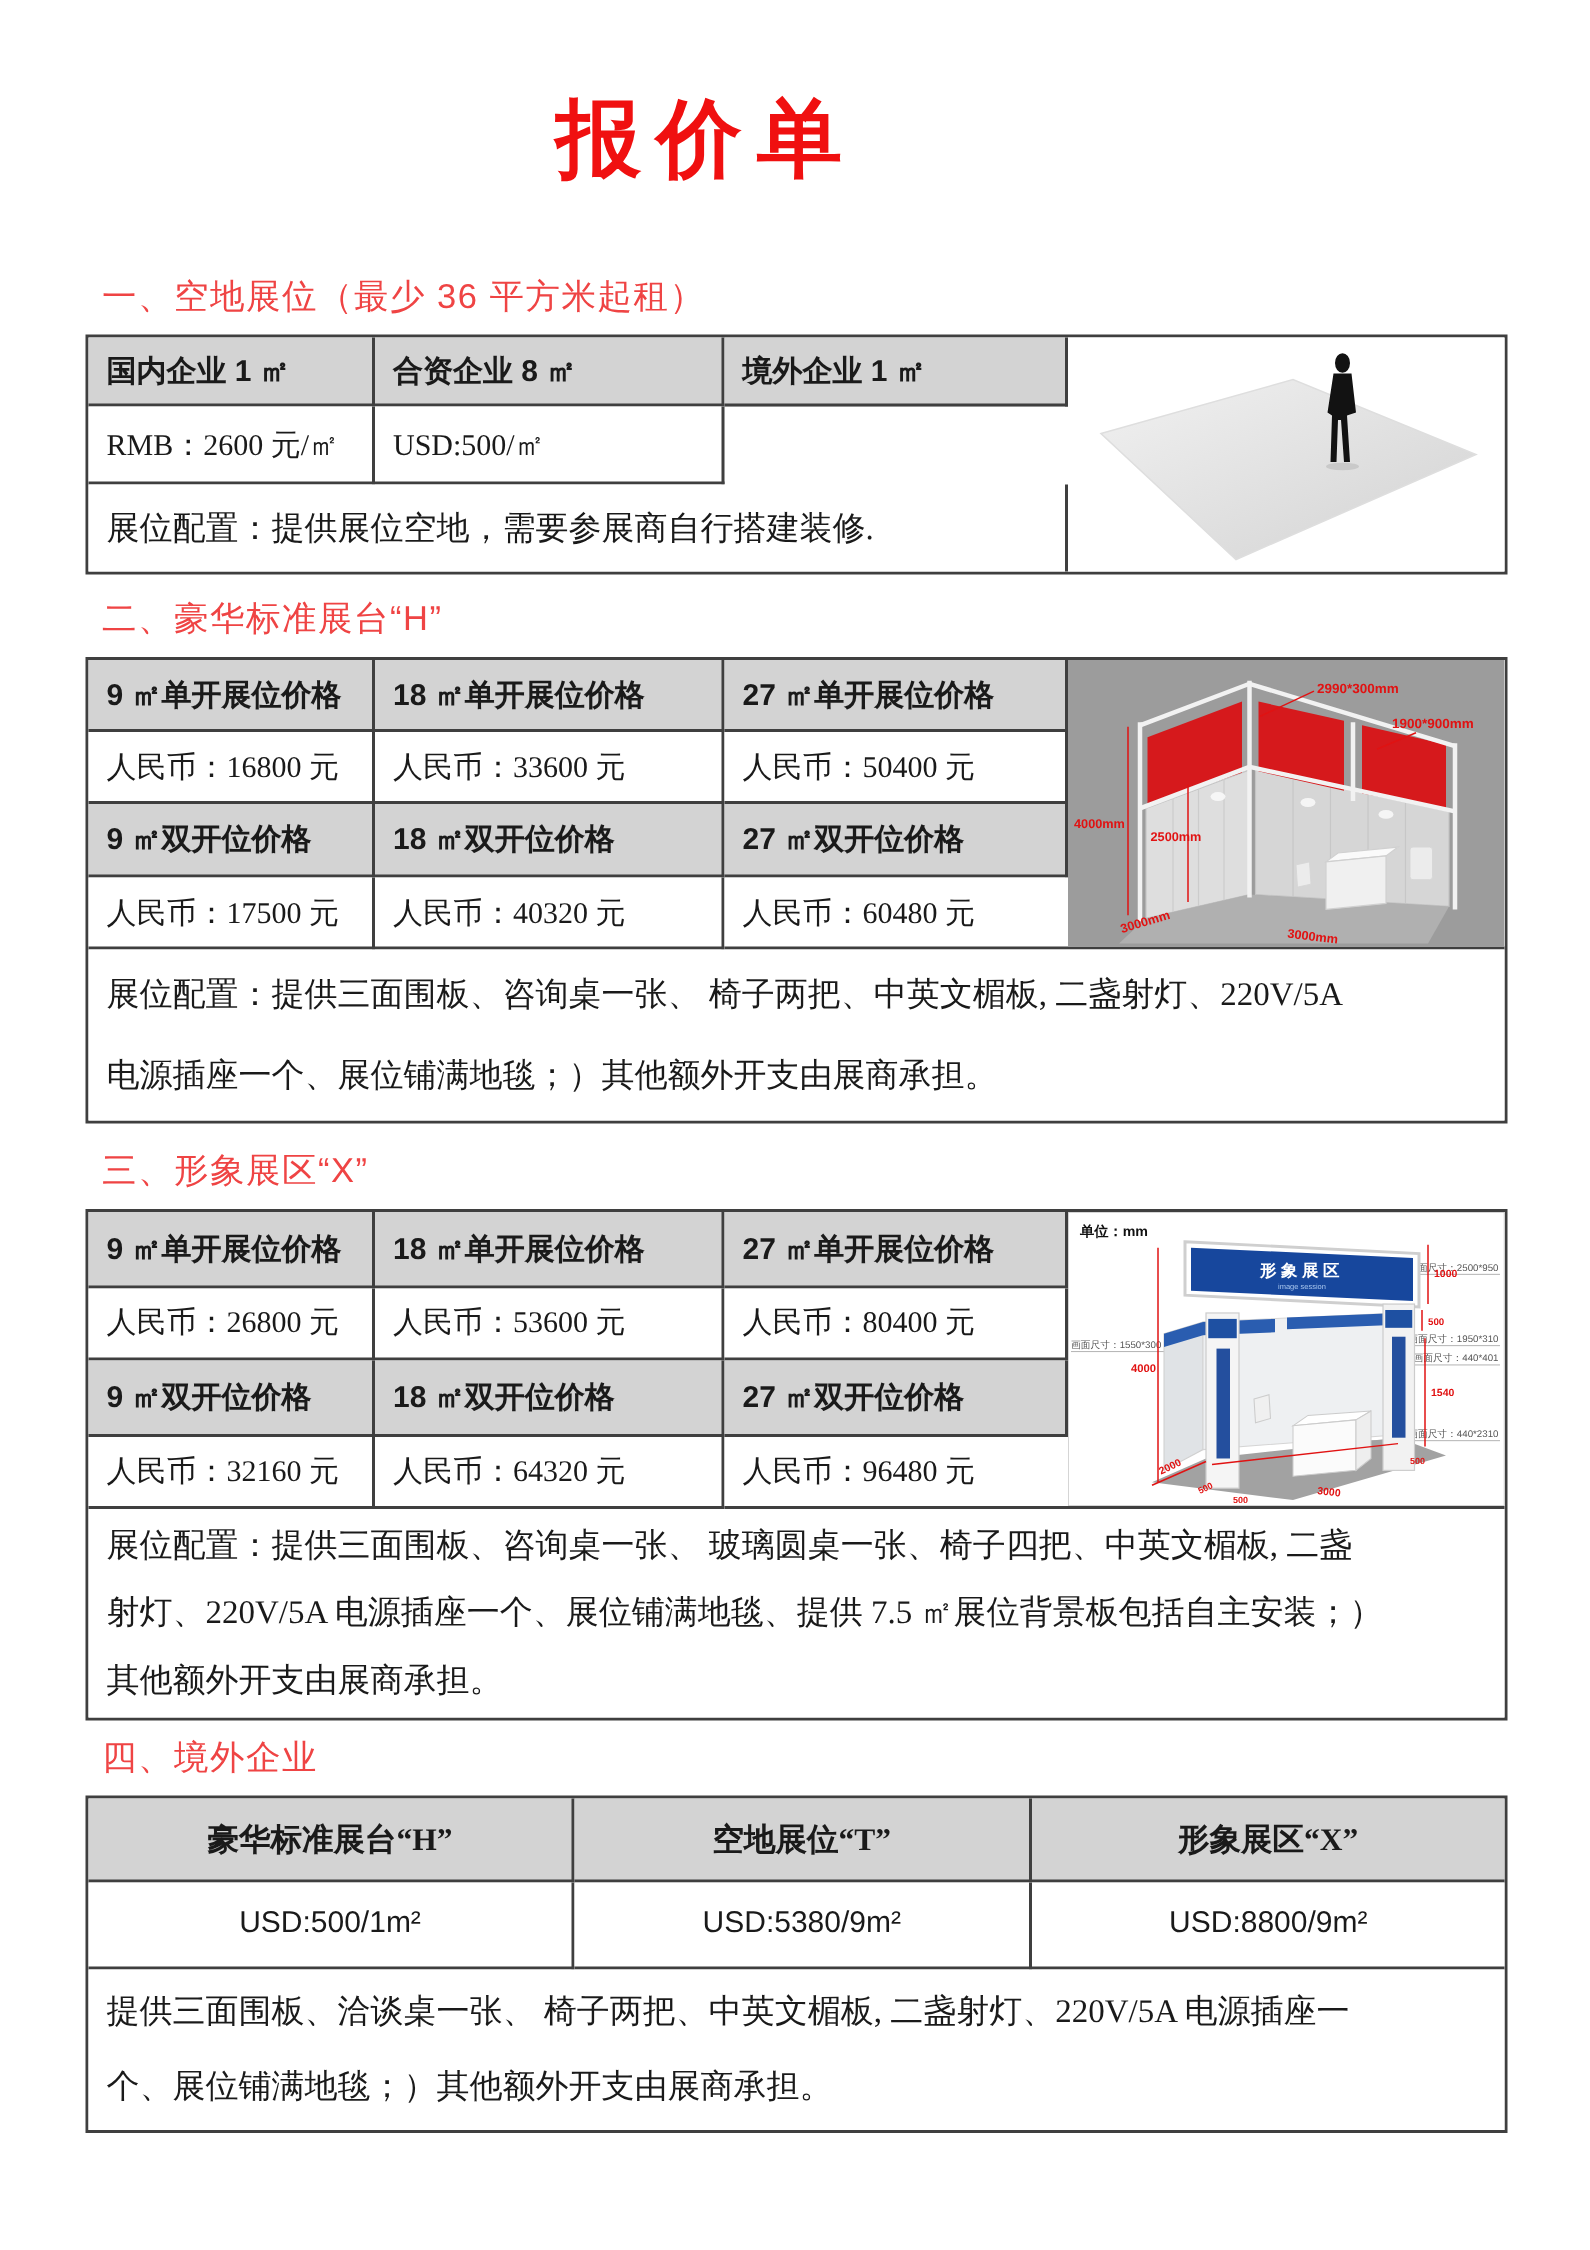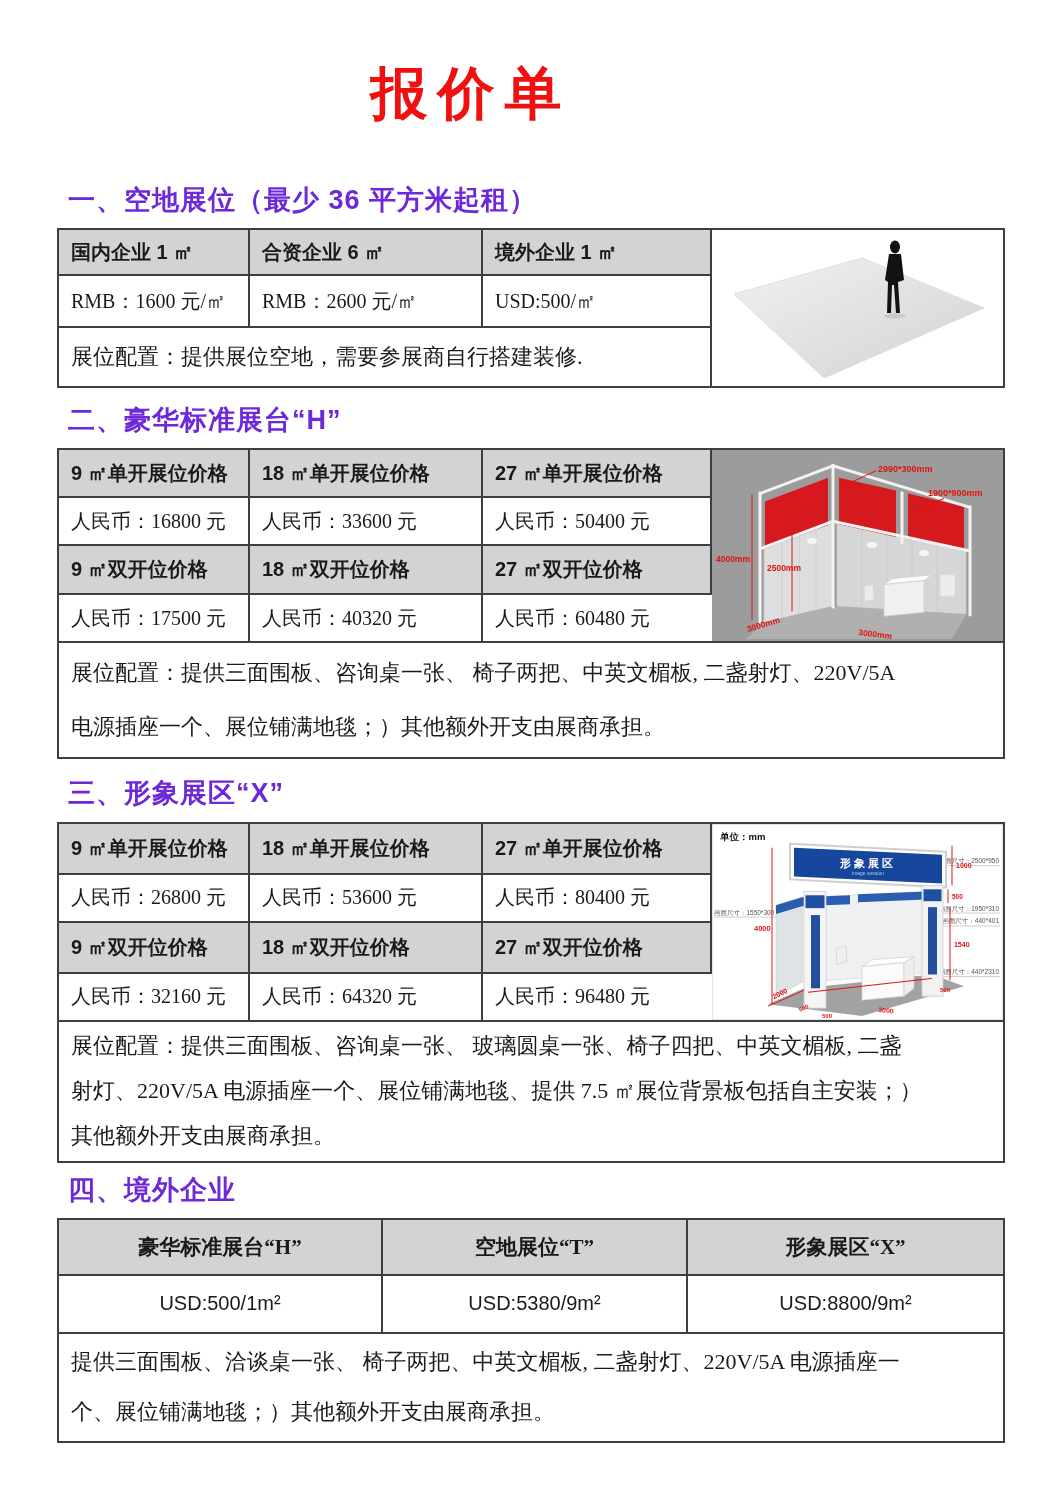--- a/index.html
+++ b/index.html
@@ -7,21 +7,21 @@
     width:1060px;height:1500px;overflow:hidden;background:#ffffff;
     font-family:"Liberation Sans", sans-serif;color:#1a1a1a;
   }
   .page{position:relative;width:1060px;height:1500px;box-sizing:border-box;
     padding:58px 55px 0 57px;background:#fff;}
   .doc-title{
     text-align:center;font-size:57px;font-weight:bold;color:#f01010;
     letter-spacing:10px;line-height:1.25;margin:0 0 0 0;transform:translateX(-60px);
   }
   .sec-heading{
-    color:#6d28d9;font-size:27px;font-weight:bold;line-height:1.3;
+    color:#ef4444;font-size:23px;font-weight:normal;line-height:1.3;
     margin:0 0 10px 11px;letter-spacing:1px;
   }
   .mt1{margin-top:54px;} .mt2{margin-top:15px;} .mt3{margin-top:17px;} .mt4{margin-top:10px;}
 
   .tbl{display:grid;border:2px solid #3f3f3f;background:#fff;}
   .t1{grid-template-columns:191px 233px 229px 291px;grid-template-rows:46px 52px 58px;}
   .t2{grid-template-columns:191px 233px 229px 291px;grid-template-rows:48px 48px 49px 48px 114px;}
   .t3{grid-template-columns:191px 233px 229px 291px;grid-template-rows:51px 48px 51px 48px 139px;}
   .t4{grid-template-columns:324px 305px 315px;grid-template-rows:56px 58px 107px;}
 
@@ -52,42 +52,41 @@
 </head>
 <body>
 
 <div class="page">
 
   <h1 class="doc-title">报价单</h1>
 
   <h2 class="sec-heading mt1">一、空地展位（最少 36 平方米起租）</h2>
   <div class="tbl t1">
     <div class="c hd">国内企业 1 ㎡</div>
-    <div class="c hd">合资企业 6 ㎡</div>
+    <div class="c hd">合资企业 8 ㎡</div>
     <div class="c hd">境外企业 1 ㎡</div>
 
     <div class="c imgc nr span3r nb">
       <svg viewBox="0 0 291 156" preserveAspectRatio="none">
         <defs>
           <linearGradient id="g1" x1="0" y1="0" x2="1" y2="1">
             <stop offset="0" stop-color="#f1f1f1"></stop>
               <stop offset="1" stop-color="#d2d2d2"></stop>
           </linearGradient>
         </defs>
         <rect width="291" height="156" fill="#ffffff"></rect>
         <polygon points="22,64 150,28 272,78 112,148" fill="url(#g1)" stroke="#dedede" stroke-width="1"></polygon>
         <ellipse cx="183" cy="86" rx="11" ry="2.5" fill="#c9c9c9"></ellipse>
         <g>
           <ellipse cx="183" cy="17" rx="5" ry="6.5" fill="#121212"></ellipse>
           <path d="M177,24 L189,24 L192,50 L186,52 L188,83 L184,83 L182,55 L180,55 L179,83 L175,83 L176,52 L173,50 Z" fill="#121212"></path>
         </g>
       </svg>
     </div>
 
-    <div class="c val">RMB：1600 元/㎡</div>
     <div class="c val">RMB：2600 元/㎡</div>
     <div class="c val">USD:500/㎡</div>
 
     <div class="c cfg cfg-1line spanCols3 nb">展位配置：提供展位空地，需要参展商自行搭建装修.</div>
   </div>
 
   <h2 class="sec-heading mt2">二、豪华标准展台“H”</h2>
   <div class="tbl t2">
     <div class="c hd">9 ㎡单开展位价格</div>
     <div class="c hd">18 ㎡单开展位价格</div>

